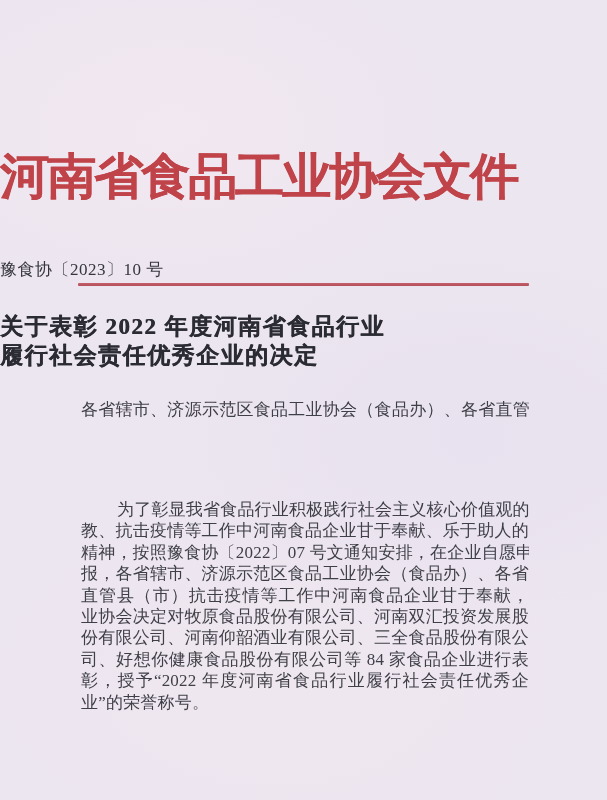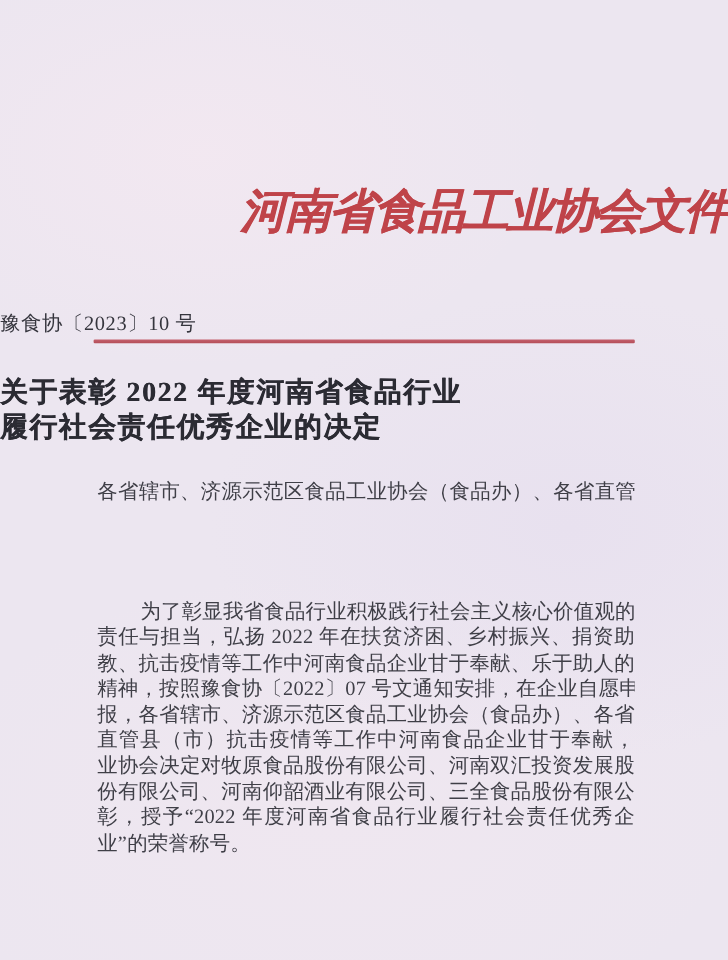--- a/index.html
+++ b/index.html
@@ -16,27 +16,26 @@
     background:
       radial-gradient(ellipse 420px 260px at 28% 16%, rgba(247,233,241,.55), transparent 70%),
       radial-gradient(ellipse 460px 300px at 78% 55%, rgba(228,220,238,.5), transparent 65%),
       radial-gradient(ellipse 500px 300px at 45% 85%, rgba(243,232,240,.45), transparent 70%),
       var(--paper);
     color:var(--ink);
     position:relative;
   }
   .org-heading{
     position:absolute; top:151px; left:0; right:0;
-    text-align:right;
-    font-size:39px; line-height:52px; font-weight:bold;
+    text-align:left;
+    font-size:49px; line-height:52px; font-weight:bold;
     letter-spacing:-2px;
     color:var(--heading-red);
     text-shadow:.5px 0 0 currentColor;
     white-space:nowrap;
-    font-style:italic;
   }
   .doc-number{
     position:absolute; top:259px; left:0; right:0;
     text-align:left;
     font-size:17px; line-height:22px;
     color:#35353d;
     letter-spacing:.5px;
   }
   .red-rule{
     position:absolute; top:283px; left:78px; width:451px; height:2.5px;
@@ -82,22 +81,22 @@
   <div class="line">关于表彰 2022 年度河南省食品行业</div>
   <div class="line">履行社会责任优秀企业的决定</div>
 </div>
 
 <div class="addressee">
   <div class="line jline">各省辖市、济源示范区食品工业协会（食品办）、各省直管</div>
 </div>
 
 <div class="body-text">
   <div class="line jline indent">为了彰显我省食品行业积极践行社会主义核心价值观的</div>
-  <div class="line jline">责任与担当，弘扬 2022 年在扶贫济困、乡村振兴、捐资助</div>
   <div class="line jline">教、抗击疫情等工作中河南食品企业甘于奉献、乐于助人的</div>
   <div class="line jline">精神，按照豫食协〔2022〕07 号文通知安排，在企业自愿申</div>
   <div class="line jline">报，各省辖市、济源示范区食品工业协会（食品办）、各省</div>
   <div class="line jline">直管县（市）抗击疫情等工作中河南食品企业甘于奉献，</div>
   <div class="line jline">业协会决定对牧原食品股份有限公司、河南双汇投资发展股</div>
   <div class="line jline">份有限公司、河南仰韶酒业有限公司、三全食品股份有限公</div>
+  <div class="line jline">司、好想你健康食品股份有限公司等 84 家食品企业进行表</div>
   <div class="line jline">彰，授予“2022 年度河南省食品行业履行社会责任优秀企</div>
   <div class="line">业”的荣誉称号。</div>
 </div>
 
 </body></html>

